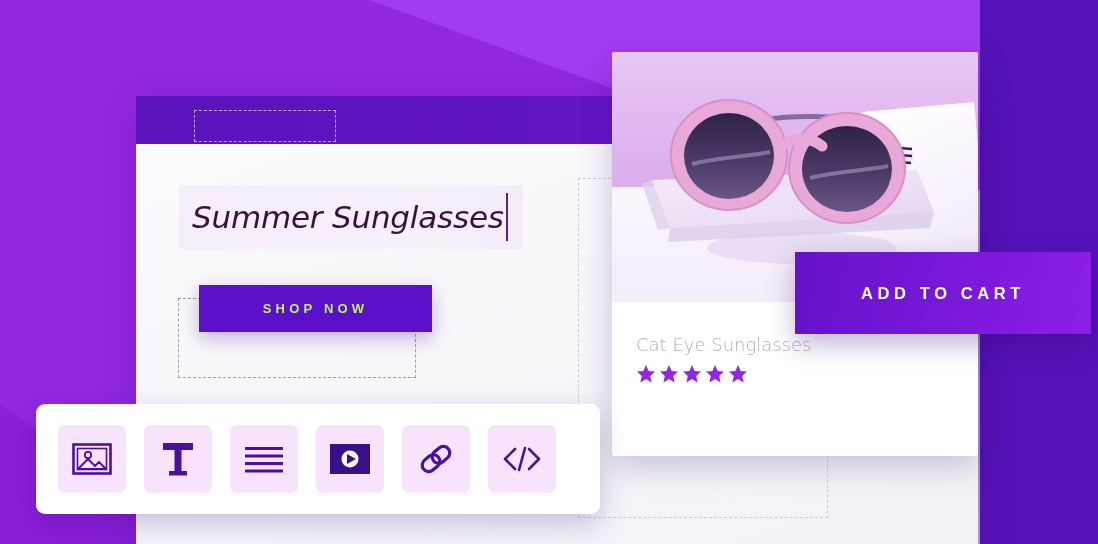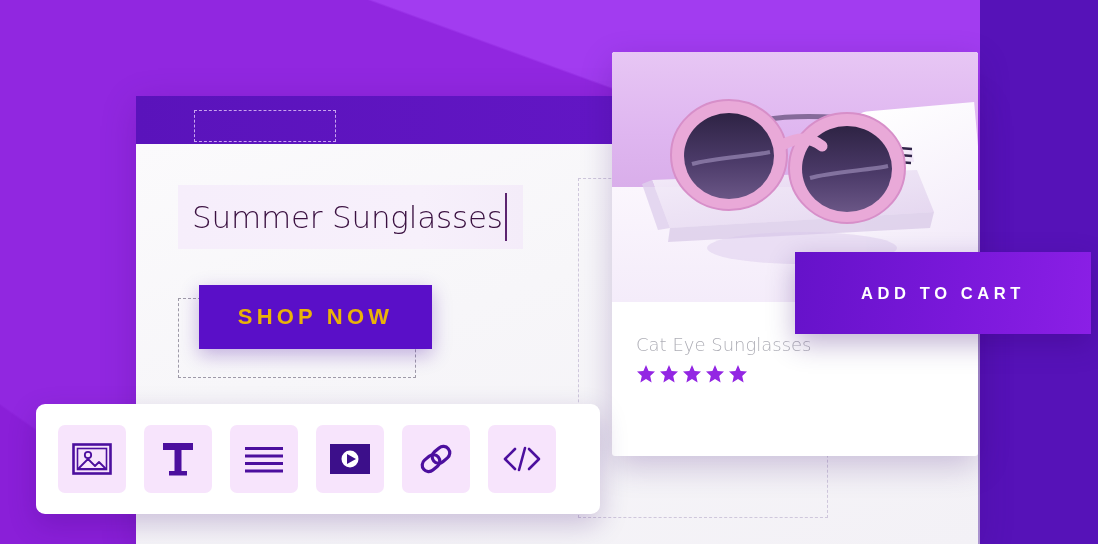--- a/index.html
+++ b/index.html
@@ -69,37 +69,37 @@
   
   .dash-shop {
     position:absolute; left:178px; top:298px; width:238px; height:80px;
     border:1.8px dashed #9e9aa8;
   }
 
   
   .title-field {
     position:absolute; left:178px; top:185px; width:345px; height:64px;
     background:linear-gradient(90deg,#f6eefb 0%, #f7f0fb 70%, #f4ecf9 100%);
-    display:flex; align-items:center; padding-left:14px;
+    display:flex; align-items:center; padding-left:14px;font-style:italic;
   }
   .title-text {
     font-family:"DejaVu Sans", sans-serif;
     font-size:31px; font-weight:300; color:#3a1040;
     letter-spacing:-0.2px; white-space:nowrap;
   }
   .caret {
     width:2px; height:48px; background:#5c2470; margin-left:2px;
   }
 
   
   .shop-btn {
-    position:absolute; left:199px; top:285px; width:233px; height:64px;
+    position:absolute; left:199px; top:285px; width:233px; height:47px;
     background:#5a0fc8;
-    color:#eab308; border:none;
-    font-size:22px; font-weight:700; letter-spacing:4.2px;
+    color:#bef264; border:none;
+    font-size:13px; font-weight:700; letter-spacing:4.2px;
     display:flex; align-items:center; justify-content:center;
     box-shadow:0 6px 18px rgba(70,10,160,.30);
     cursor:pointer;
   }
 
   
   .logo-card {
     position:absolute; left:101px; top:62px; width:208px; height:60px;
     background:#fff; border-radius:9px;
     box-shadow:0 7px 20px rgba(50,0,100,.22);

